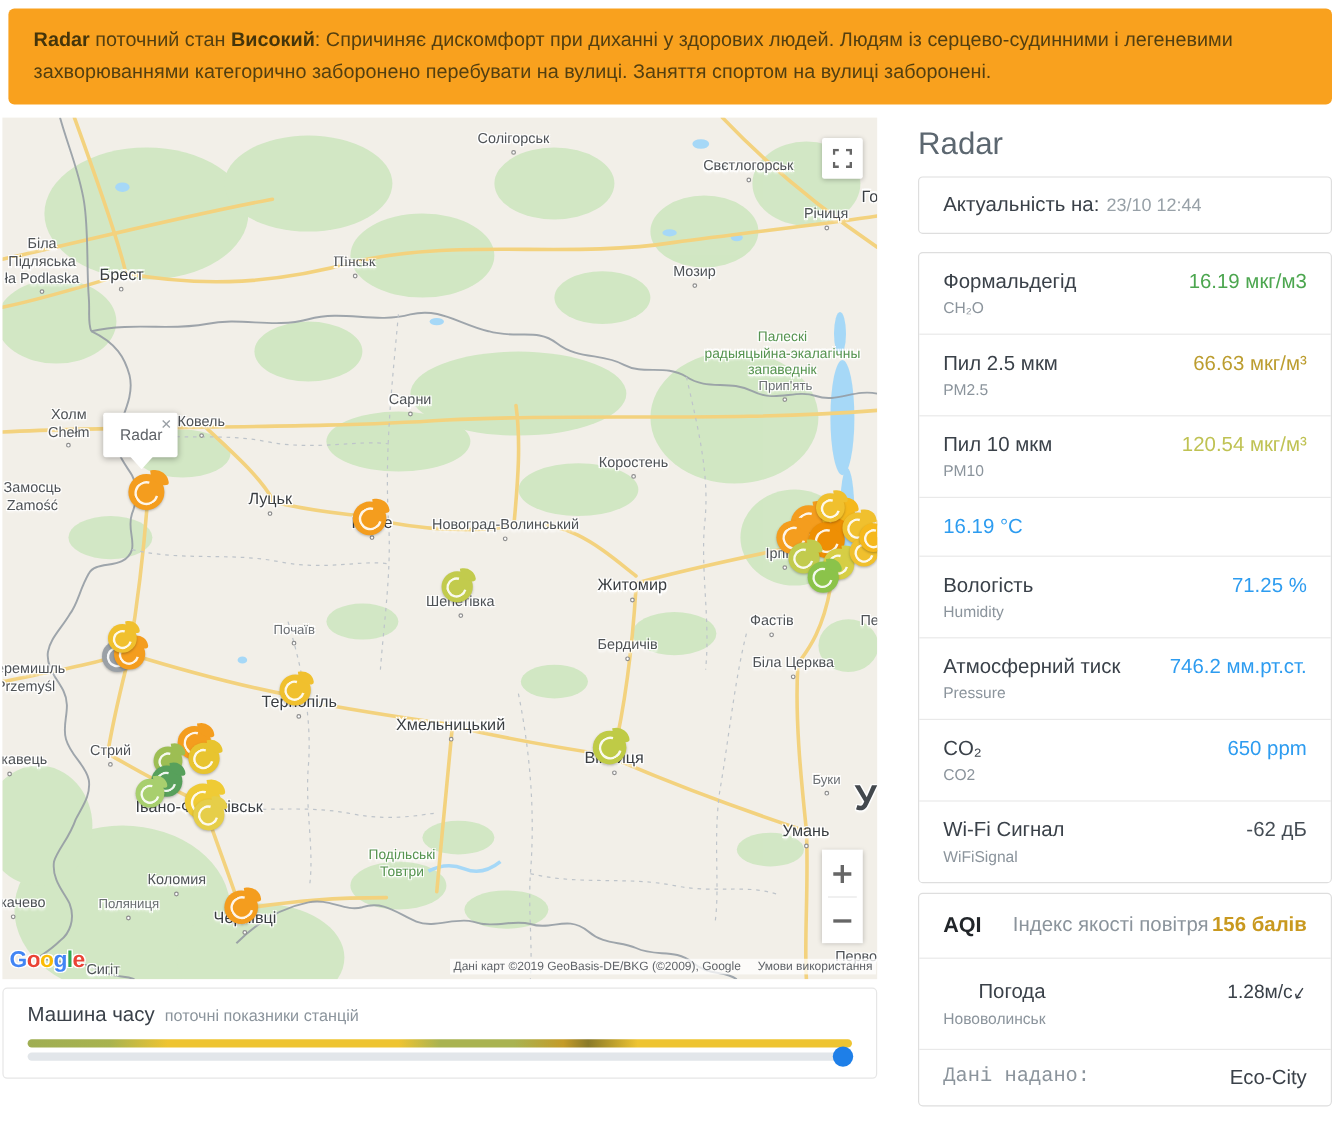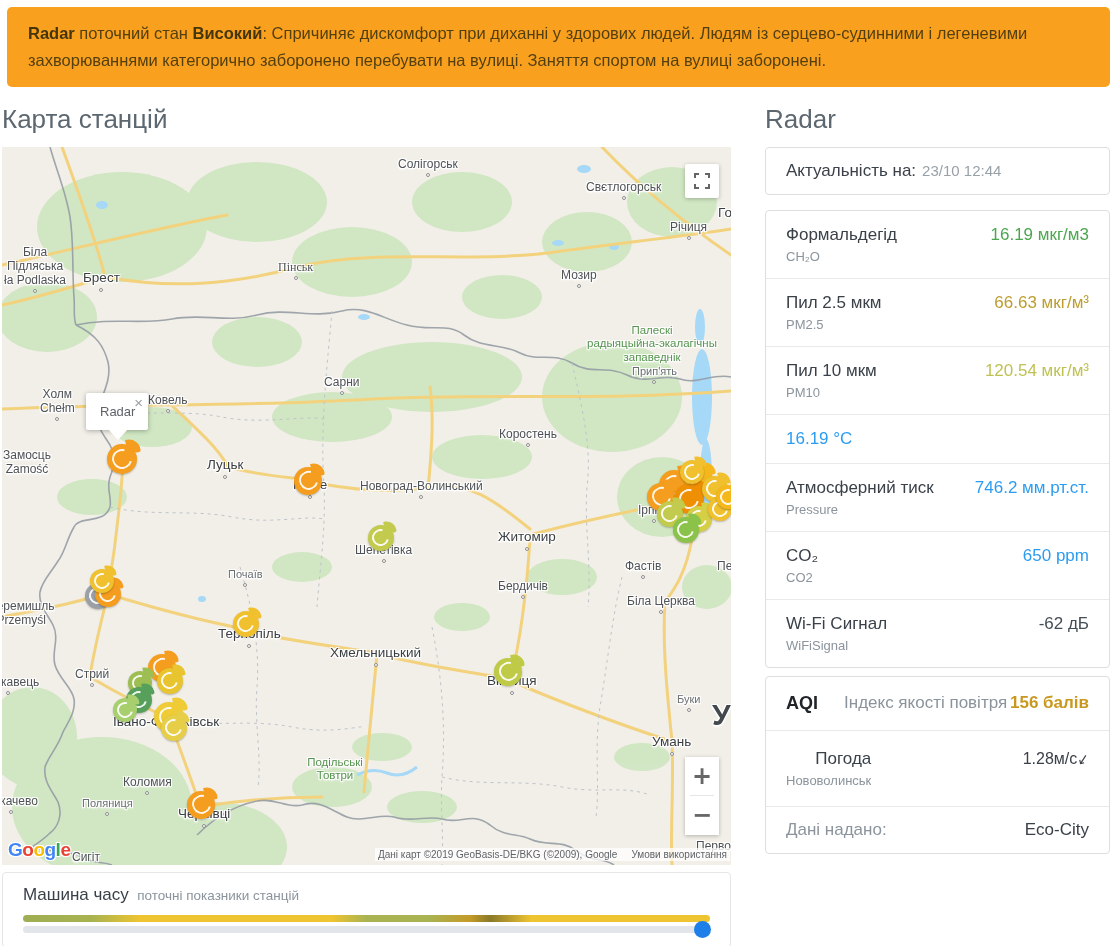--- a/index.html
+++ b/index.html
@@ -90,36 +90,35 @@
 
   .aqi-row { display: flex; align-items: center; padding: 16px 20px; }
   .aqi-label { font-size: 18px; font-weight: 700; color: #212529; }
   .aqi-title { font-size: 17px; color: #8B949C; margin-left: 26px; }
   .aqi-value { font-size: 17px; font-weight: 700; margin-left: auto; }
   .card.summary .srow.weather { padding: 16px 20px; }
   .w-value { font-size: 16px; color: #3A4149; line-height: 24px; }
   .wind-arrow { display: inline-block; transform: rotate(-12deg); font-size: 14px; }
   .prow { display: flex; justify-content: space-between; padding: 13px 20px; border-top: 1px solid #E9E9E9;
           font-size: 17px; }
-  .p-label { color: #8B949C; }
+  .p-label { color: #8B949C; font-family: Liberation Mono, monospace; }
   .p-value { color: #3A4149; }
 </style>
 </head>
 <body>
 
 <div class="page">
 
   <div class="alert">
     <b>Radar</b><span> поточний стан </span><b>Високий</b><span>: Спричиняє дискомфорт при диханні у здорових людей. Людям із серцево-судинними і легеневими захворюваннями категорично заборонено перебувати на вулиці. Заняття спортом на вулиці заборонені.</span>
   </div>
 
   <div class="content">
 
     <div class="col-left">
-      <h2>Карта станцій</h2>
 
       <div class="map-wrap">
         <svg class="map-art" width="729" height="718" viewBox="0 0 729 718">
           <g fill="#CDE6BF" opacity="0.88">
             <ellipse cx="120" cy="80" rx="85" ry="55"></ellipse>
               <ellipse cx="45" cy="170" rx="50" ry="35"></ellipse>
             <ellipse cx="255" cy="55" rx="70" ry="40"></ellipse>
               <ellipse cx="350" cy="115" rx="60" ry="35"></ellipse>
             <ellipse cx="460" cy="55" rx="50" ry="30"></ellipse>
               <ellipse cx="585" cy="95" rx="45" ry="30"></ellipse>
@@ -552,20 +551,27 @@
               <div class="s-name">Пил 10 мкм</div>
               <div class="s-code">PM10</div>
             </div>
           <div class="s-value" style="color: rgb(191, 194, 83);">120.54 мкг/м³</div>
         </div>
         <div class="srow">
           <div class="s-value" style="color: rgb(45, 156, 240);">16.19 °C</div>
         </div>
         <div class="srow">
           <div>
+              <div class="s-name">Вологість</div>
+              <div class="s-code">Humidity</div>
+            </div>
+          <div class="s-value" style="color: rgb(45, 156, 240);">71.25 %</div>
+        </div>
+        <div class="srow">
+          <div>
               <div class="s-name">Атмосферний тиск</div>
               <div class="s-code">Pressure</div>
             </div>
           <div class="s-value" style="color: rgb(45, 156, 240);">746.2 мм.рт.ст.</div>
         </div>
         <div class="srow">
           <div>
               <div class="s-name">CO₂</div>
               <div class="s-code">CO2</div>
             </div>

